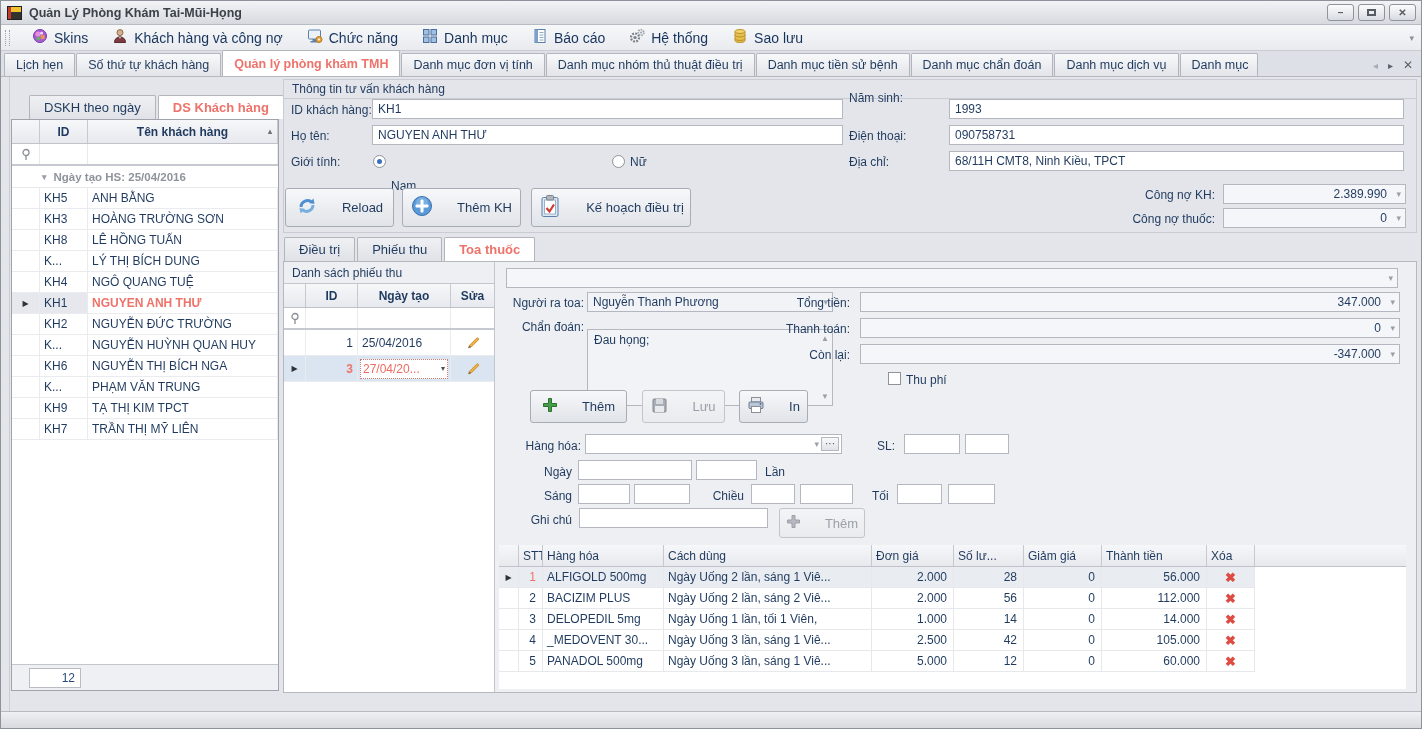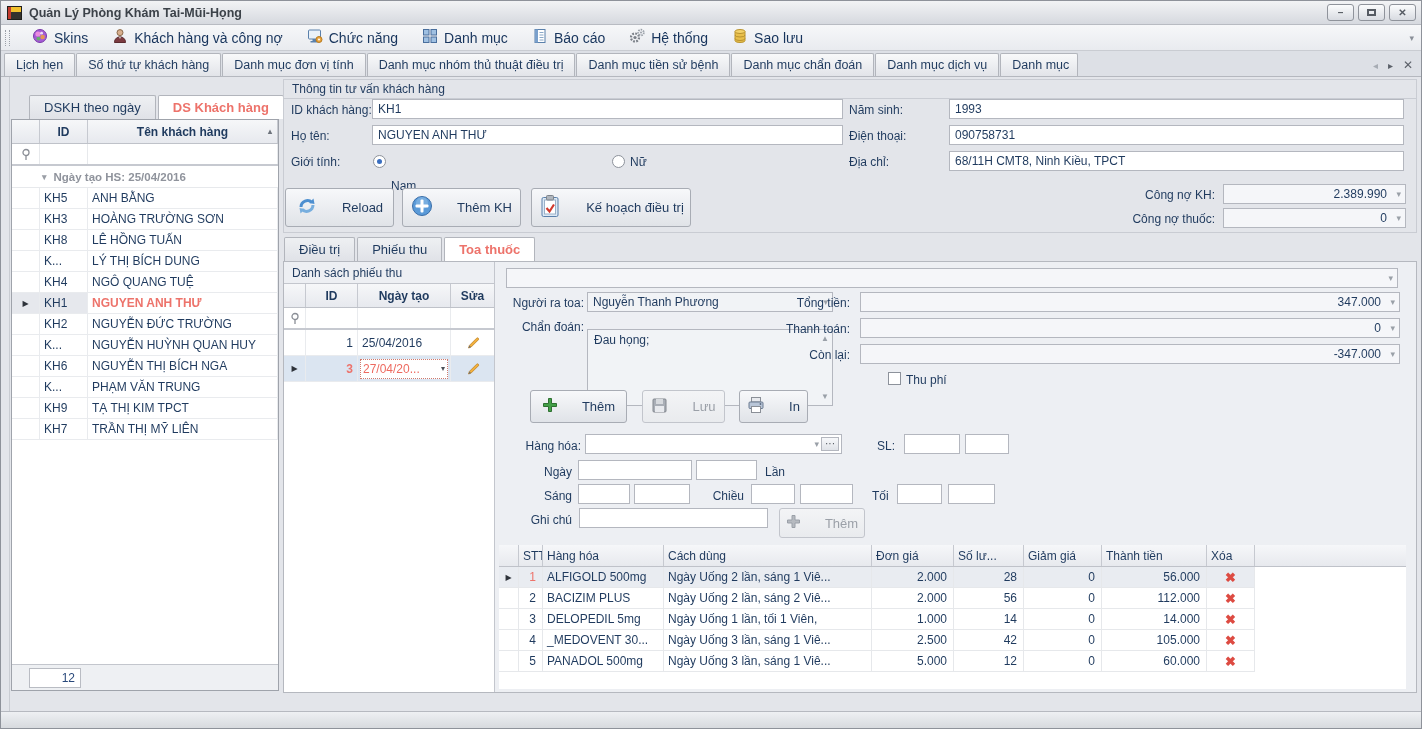--- a/index.html
+++ b/index.html
@@ -222,20 +222,21 @@
             <path d="M3 10.5 a5 2 0 0 0 10 0" fill="none" stroke="#b8922e"></path>
           </svg></span>
       <span>Sao lưu</span>
     </span>
     <span class="menu-caret">▾</span>
   </div>
 
   <div class="tabstrip">
     <span class="mtab">Lịch hẹn</span>
     <span class="mtab">Số thứ tự khách hàng</span>
+    <span class="mtab active">Quản lý phòng khám TMH</span>
     <span class="mtab">Danh mục đơn vị tính</span>
     <span class="mtab">Danh mục nhóm thủ thuật điều trị</span>
     <span class="mtab">Danh mục tiền sử bệnh</span>
     <span class="mtab">Danh mục chẩn đoán</span>
     <span class="mtab">Danh mục dịch vụ</span>
     <span class="mtab trunc">Danh mục</span>
   </div>
   <div class="tab-ctrl">
     <span class="tc-dim">◂</span>
     <span class="tc-dark">▸</span>
@@ -334,21 +335,21 @@
     <div class="lg-status">
       <div class="lg-count">12</div>
     </div>
   </div>
 
   <div class="group">
     <div class="group-title">Thông tin tư vấn khách hàng</div>
   </div>
   <span class="lbl" style="left:290px; top:100px;">ID khách hàng:</span>
   <div class="inp" style="left:371px; top:98px; width:471px;">KH1</div>
-  <span class="lbl" style="left:848px; top:100px;text-align:center;">Năm sinh:</span>
+  <span class="lbl" style="left:848px; top:88px;text-align:center;">Năm sinh:</span>
   <div class="inp" style="left:948px; top:98px; width:455px;">1993</div>
   <span class="lbl" style="left:290px; top:126px;">Họ tên:</span>
   <div class="inp" style="left:371px; top:124px; width:471px;">NGUYEN ANH THƯ</div>
   <span class="lbl" style="left:848px; top:126px;">Điện thoại:</span>
   <div class="inp" style="left:948px; top:124px; width:455px;">090758731</div>
   <span class="lbl" style="left:290px; top:152px;">Giới tính:</span>
   <span class="radio on" style="left:372px; top:154px;"></span>
   <span class="lbl" style="left:390px; top:152px;margin-top:24px;">Nam</span>
   <span class="radio" style="left:611px; top:154px;"></span>
   <span class="lbl" style="left:629px; top:152px;">Nữ</span>

